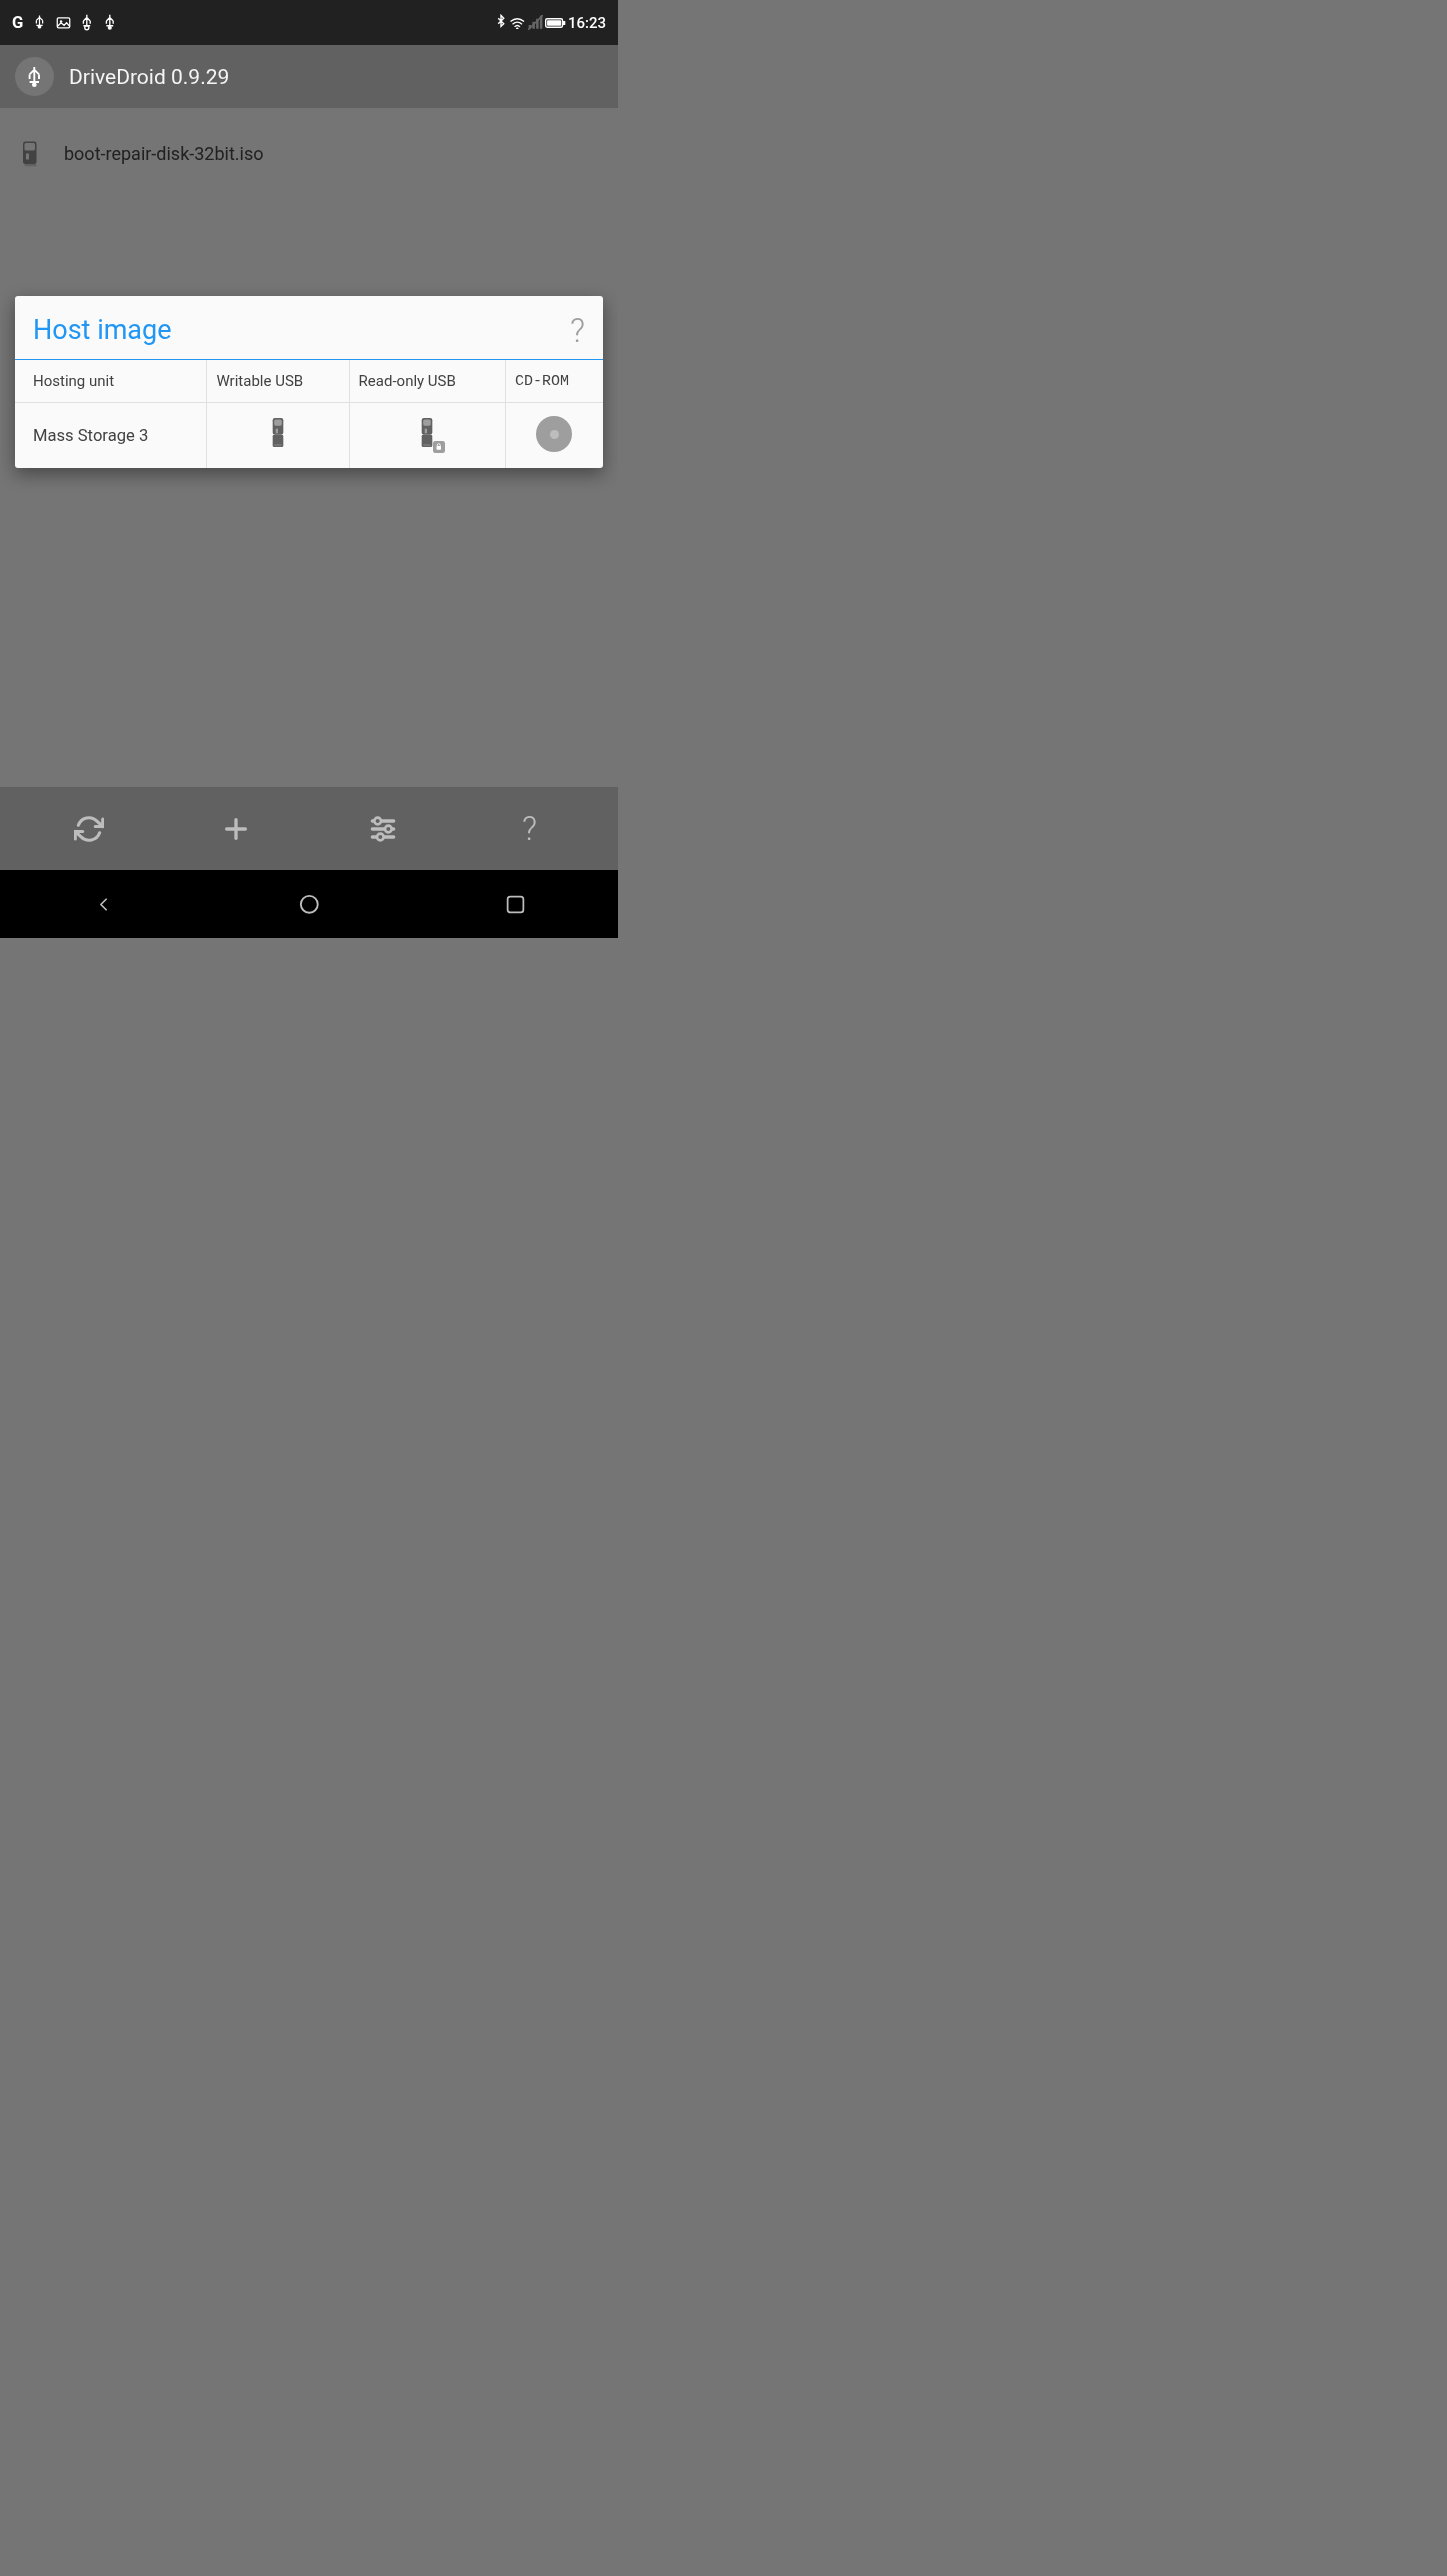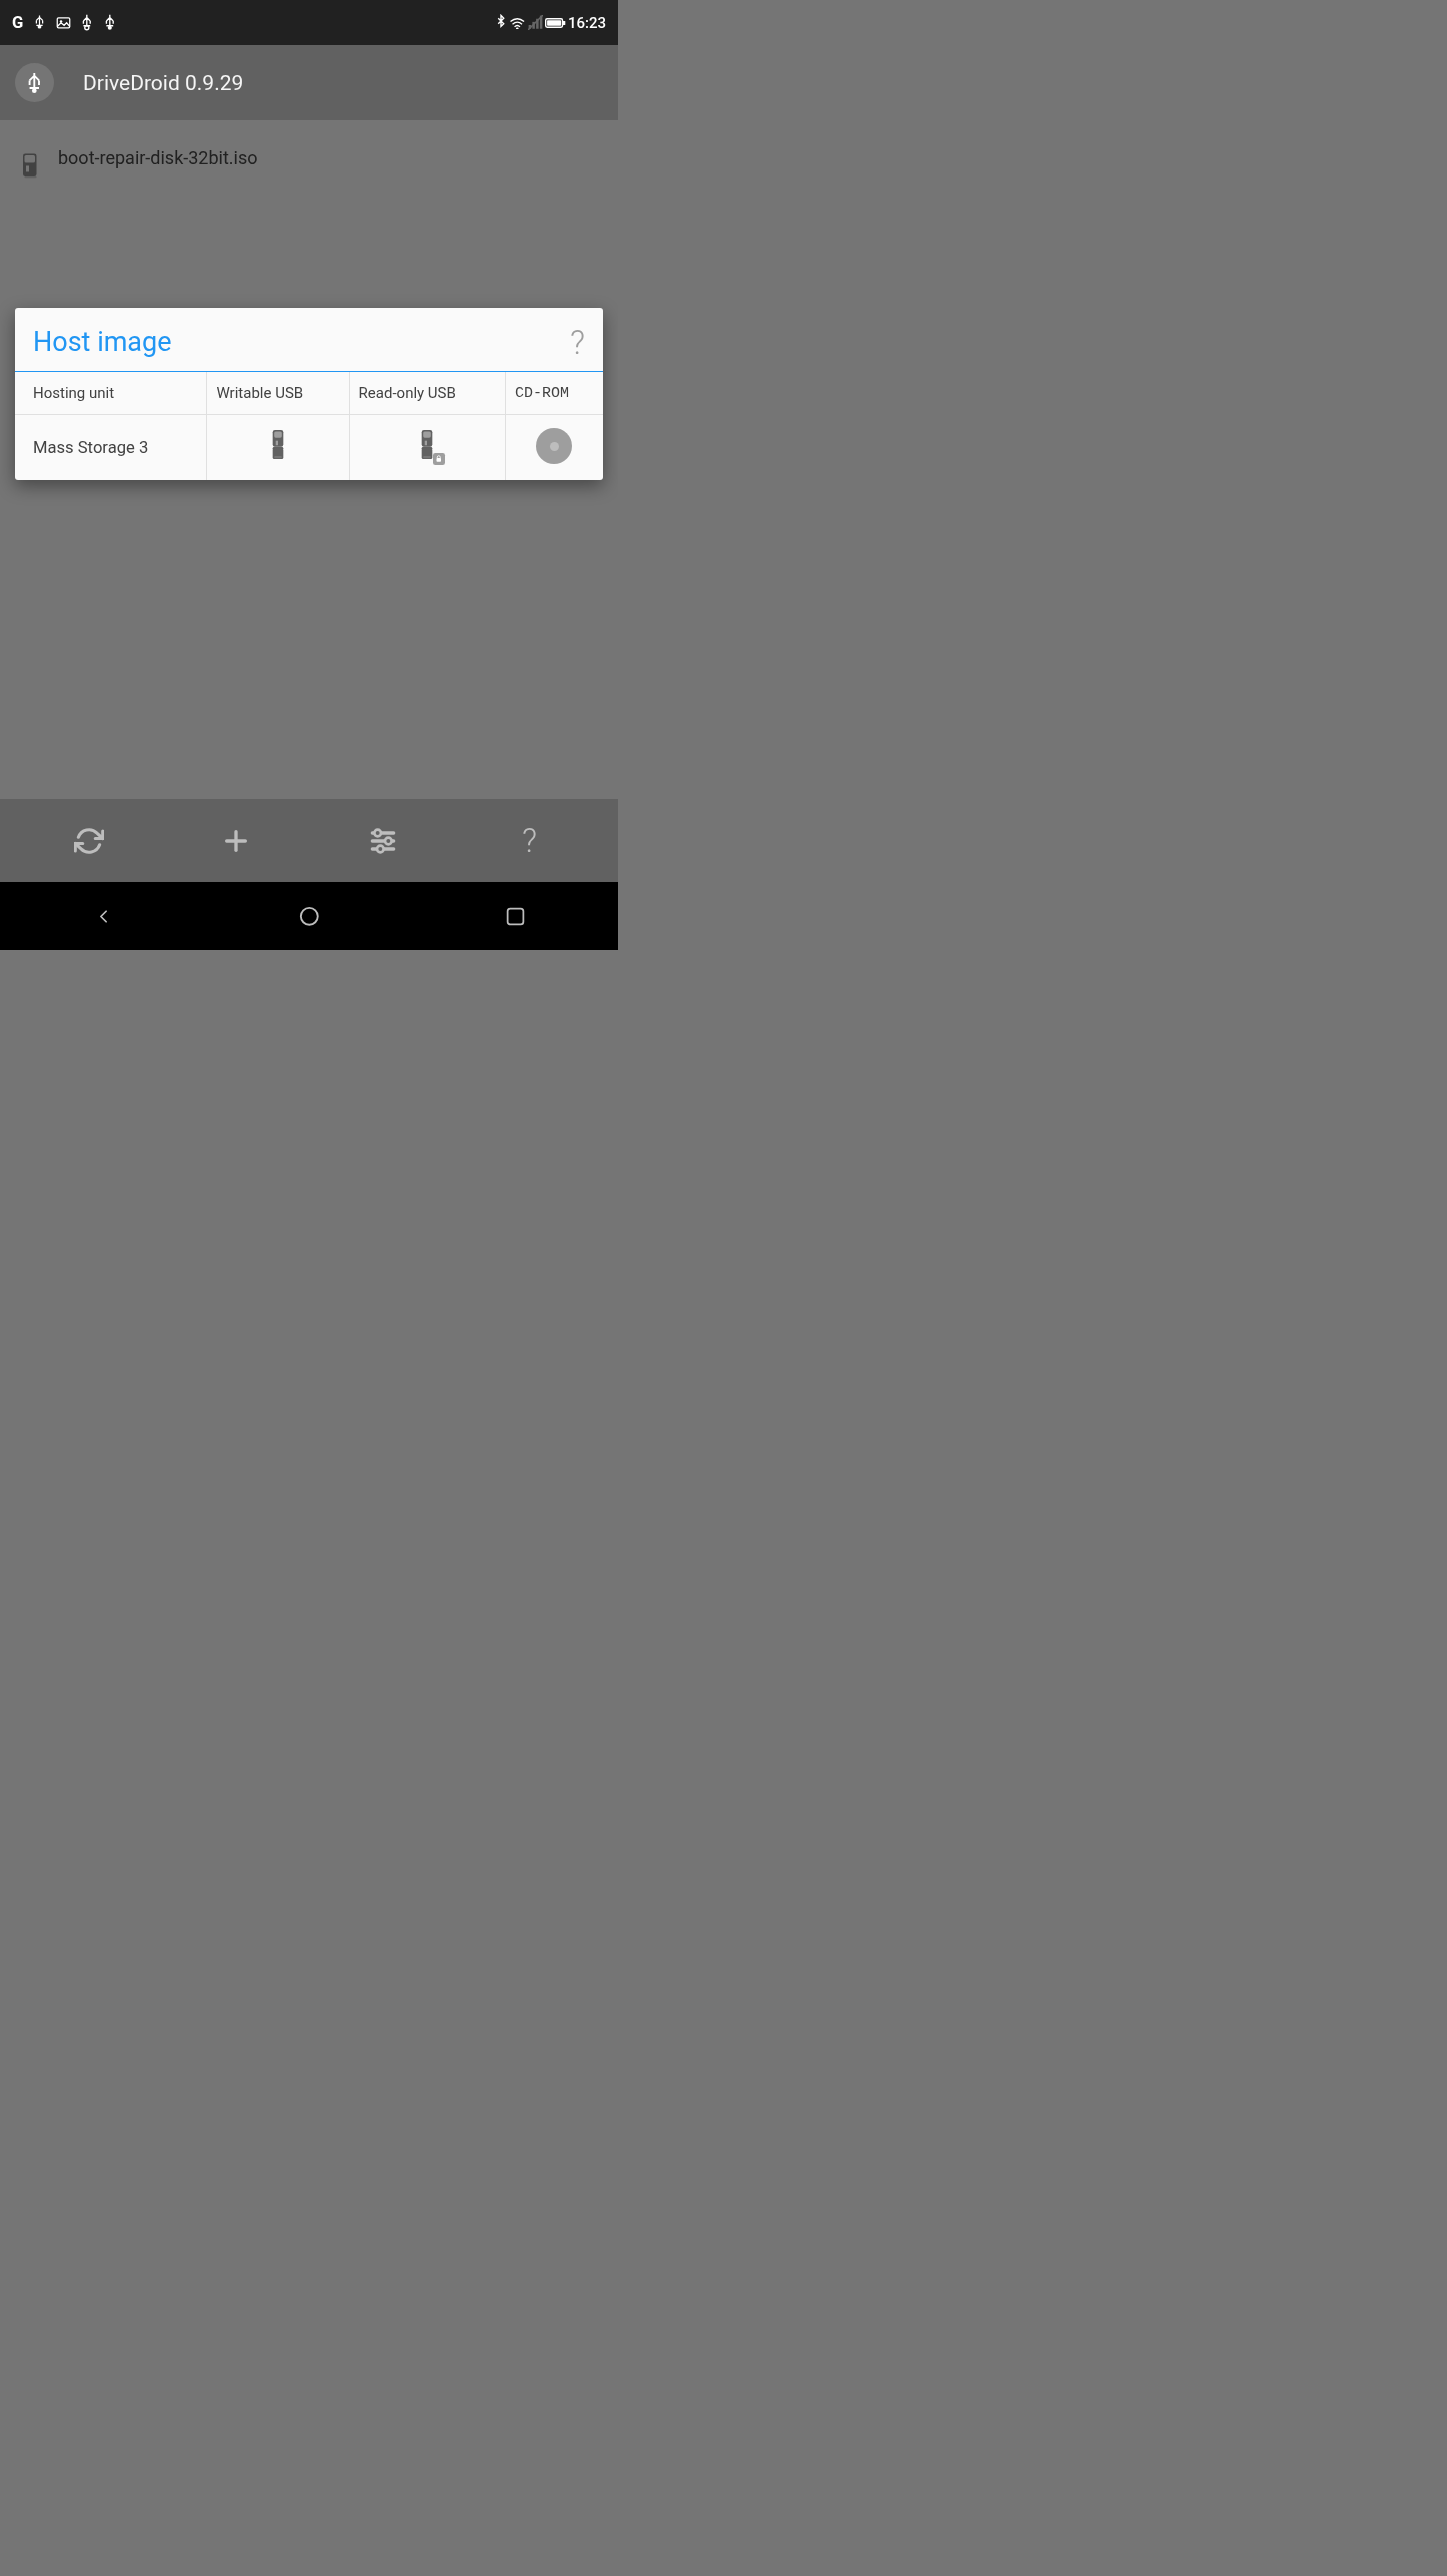--- a/index.html
+++ b/index.html
@@ -40,26 +40,26 @@
 
     .status-time {
       font-size: 15px;
       color: white;
       font-weight: 500;
     }
 
     
     .app-bar {
       width: 100%;
-      height: 75px;
+      height: 63px;
       background: #616161;
       display: flex;
       align-items: center;
       padding: 0 15px;
-      gap: 29px;
+      gap: 15px;
     }
 
     .app-bar-icon {
       width: 39px;
       height: 39px;
       border-radius: 19.6px;
       background: #757575;
       display: flex;
       align-items: center;
       justify-content: center;
@@ -77,22 +77,22 @@
     .main-content {
       width: 100%;
       background: #757575;
       padding: 15px;
       min-height: 679px;
     }
 
     
     .file-item {
       display: flex;
-      align-items: flex-start;
-      gap: 10px;
+      align-items: center;
+      gap: 16px;
       padding: 12px 3px;
     }
 
     .file-icon {
       width: 30px;
       height: 36px;
       display: flex;
       align-items: center;
       justify-content: center;
       color: #424242;

